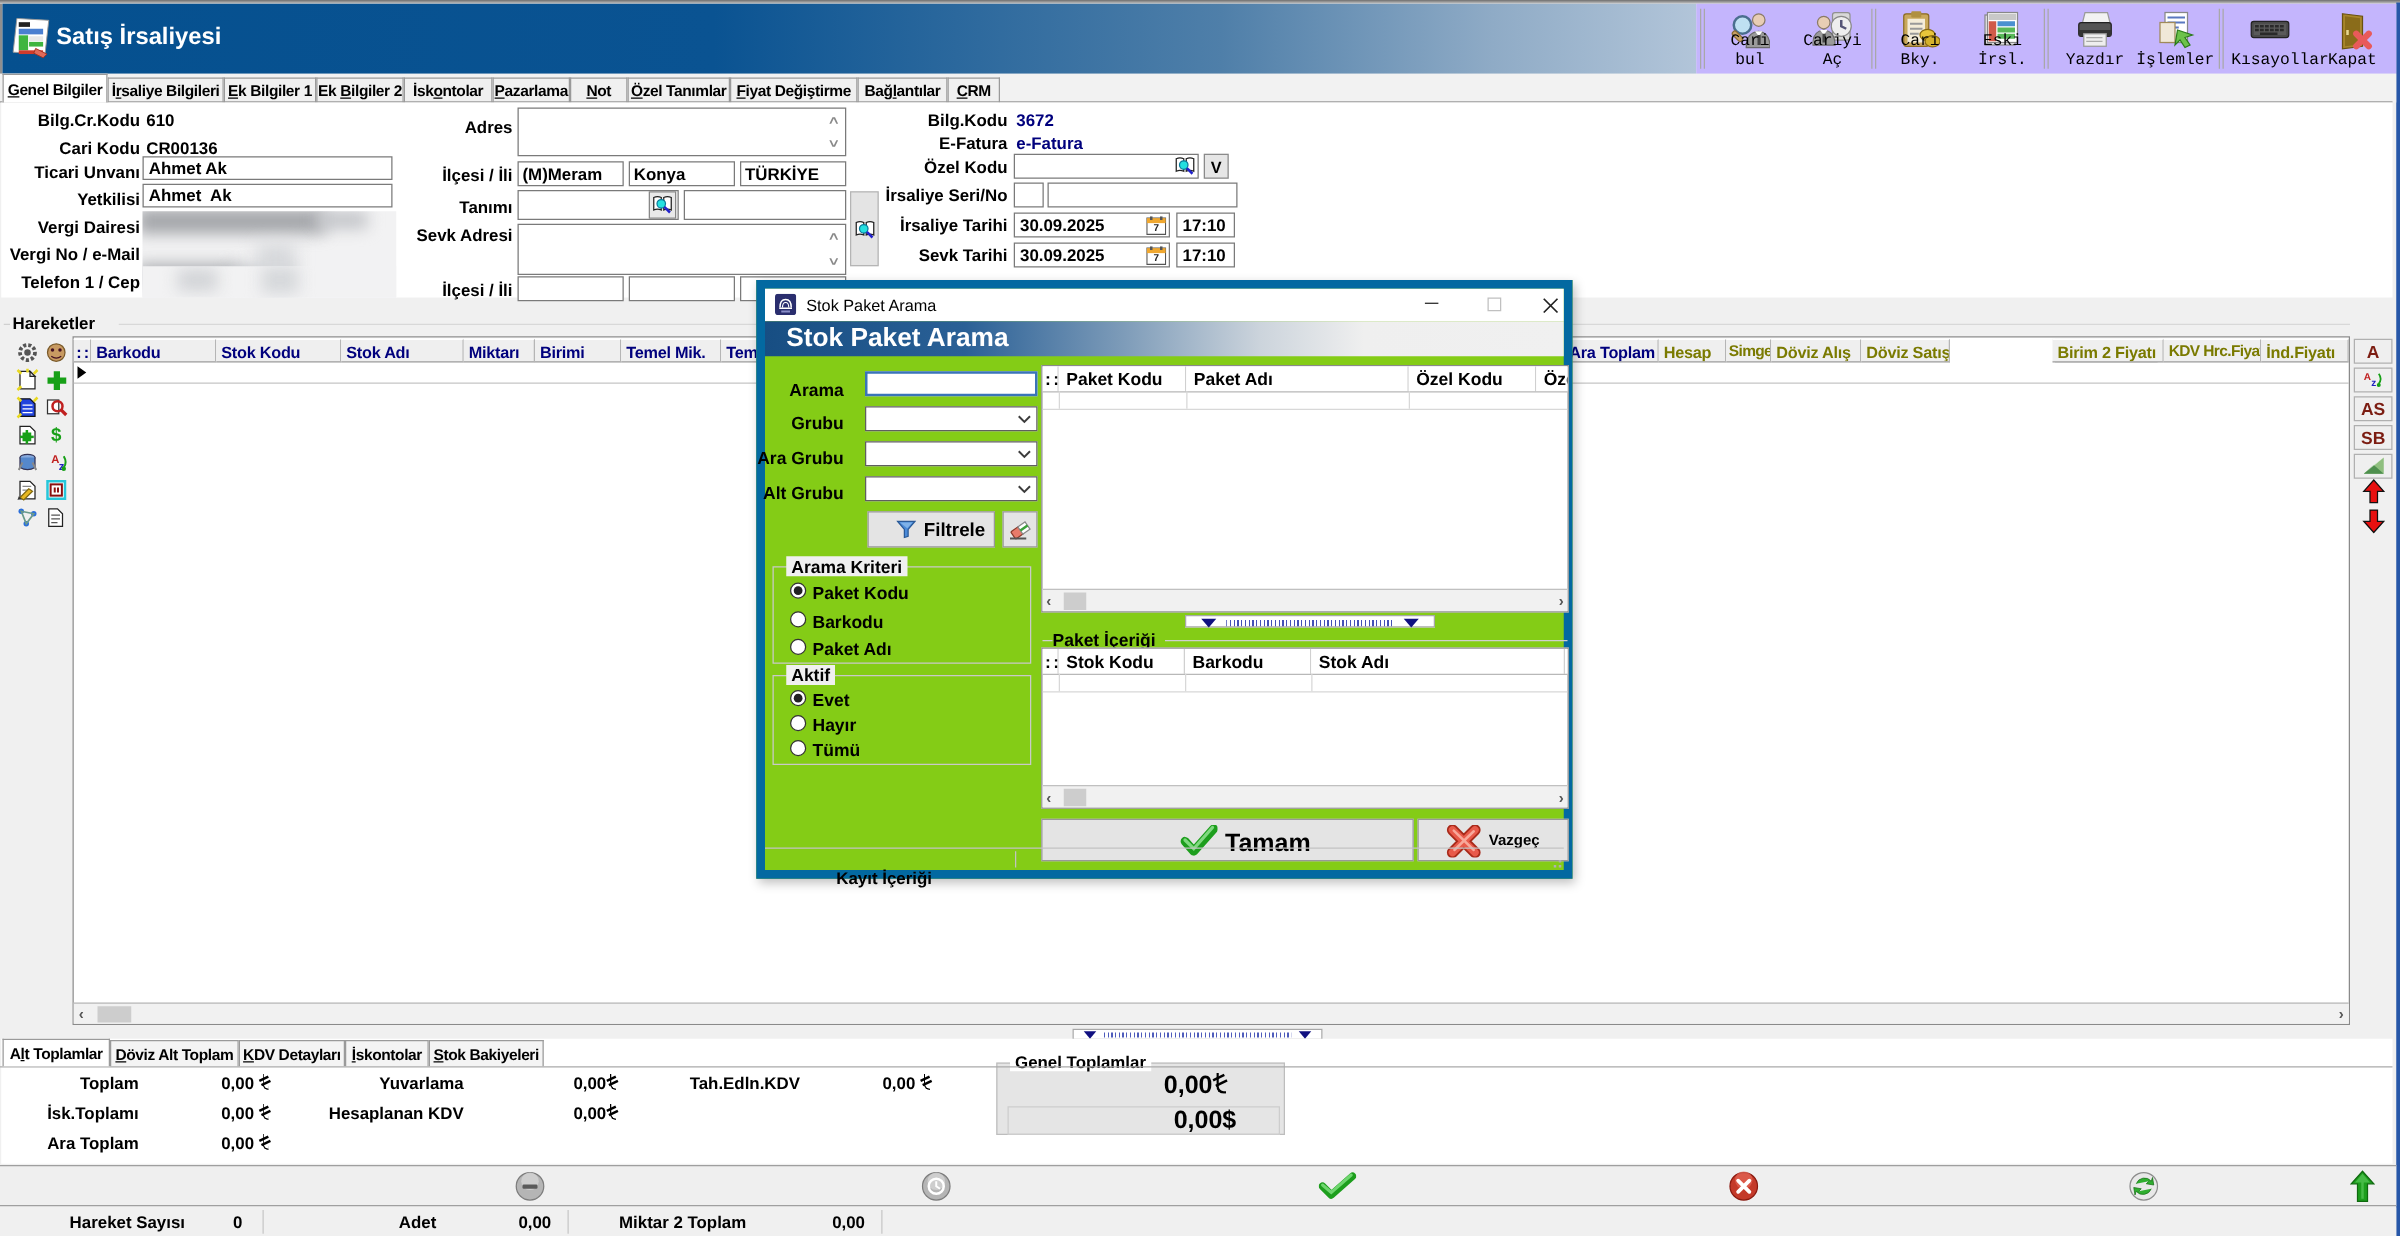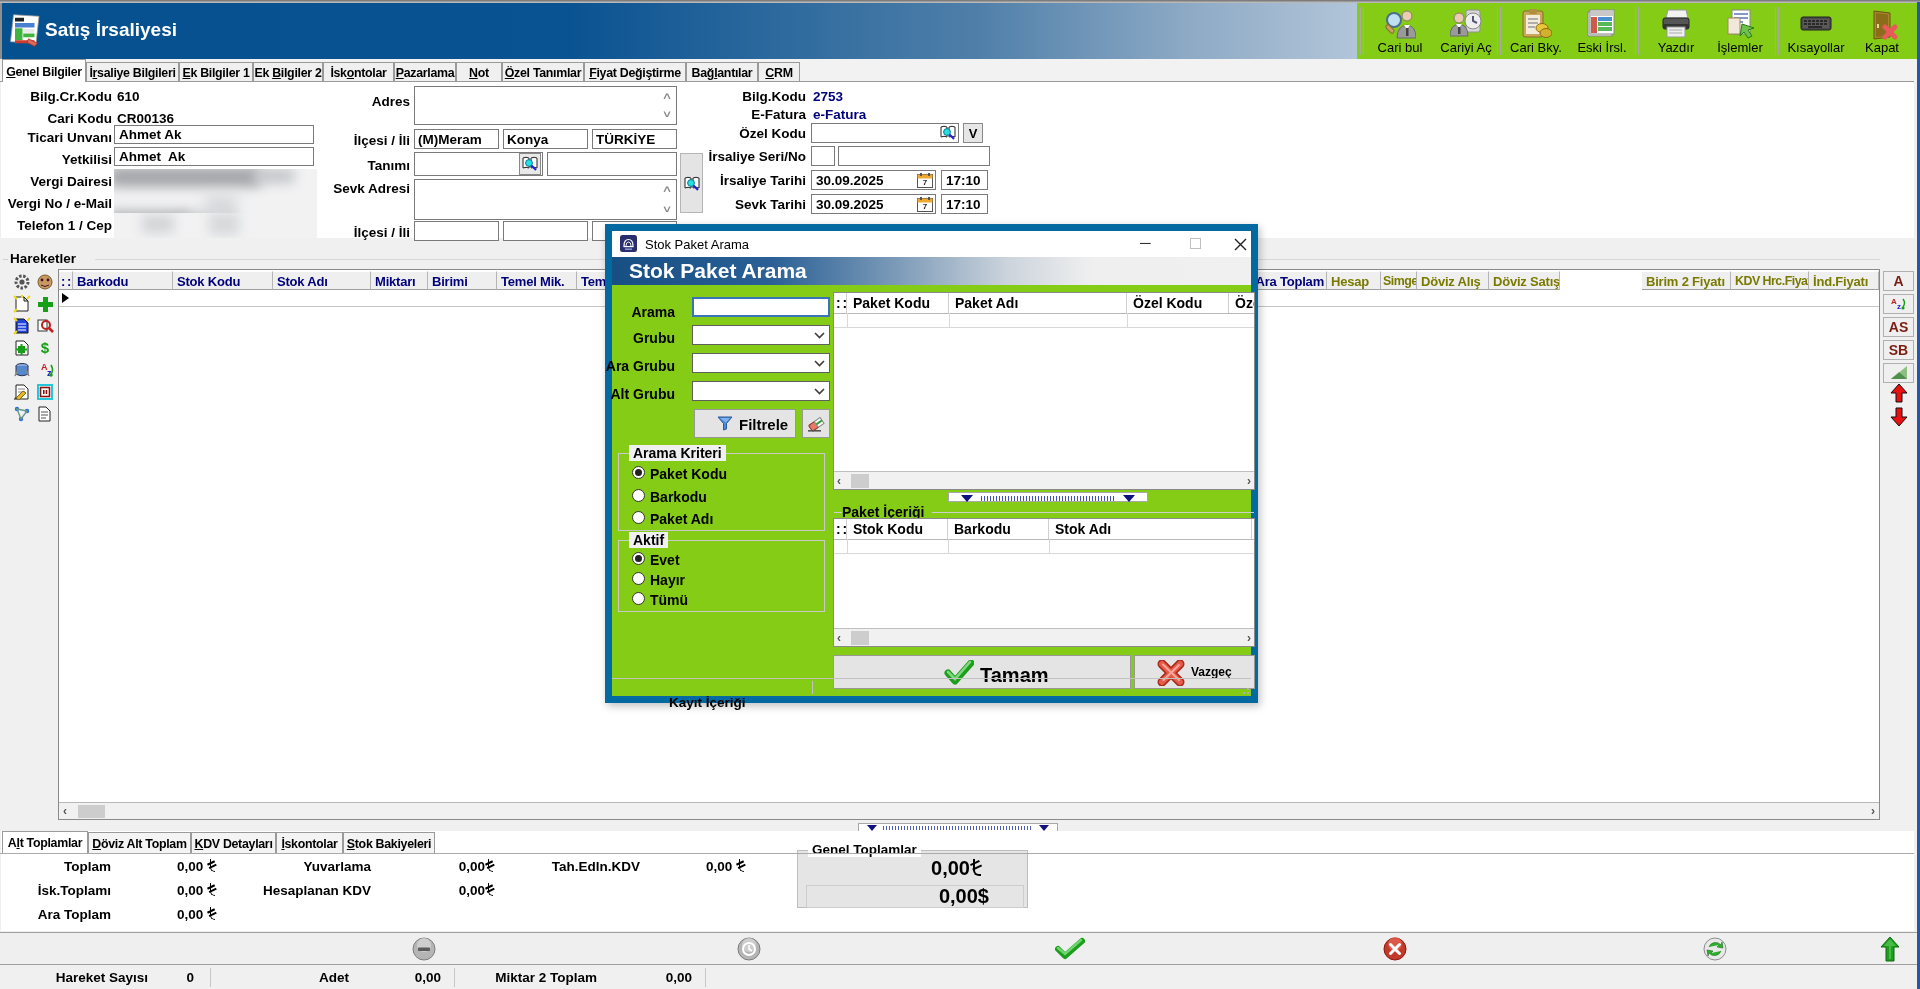--- a/index.html
+++ b/index.html
@@ -10,21 +10,21 @@
 .val{position:absolute;font-weight:bold;font-size:13.5px;white-space:nowrap;}
 .inp{position:absolute;background:#fff;border:1px solid #7a7a7a;}
 .navy{color:#00007d;}
 .olive{color:#7a7a00;}
 
 #topband{left:0;top:0;width:1920px;height:3px;background:linear-gradient(#6e6e6e,#c8c8c8);}
 #rightband{right:0px;top:2px;width:3px;height:987px;background:#2757a8;}
 #hdr{left:2px;top:3px;width:1355px;height:56px;background:linear-gradient(90deg,#05508f,#0a5392 42%,#4f7fa9 72%,#8fabc6 88%,#b2c5d9);}
 #hdr .title{position:absolute;left:43px;top:16px;color:#fff;font-size:19px;font-weight:bold;}
 
-#toptb{left:1357px;top:3px;width:560px;height:56px;background:#84cc16;}
+#toptb{left:1357px;top:3px;width:560px;height:56px;background:#c4b5fd;font-family:Liberation Mono, monospace;}
 .tbtn{position:absolute;top:2px;width:62px;height:53px;text-align:center;}
 .tbtn .cap{position:absolute;bottom:3px;width:100%;font-size:13px;}
 .tbtn svg{position:absolute;top:3px;left:50%;margin-left:-16px;}
 .tsep{position:absolute;top:4px;width:1px;height:48px;background:#a8a8a8;}
 
 #tabstrip{left:0;top:59px;width:1917px;height:23px;background:#f2f2f2;}
 .tab{position:absolute;top:3px;height:20px;border:1px solid #9a9a9a;border-bottom:none;background:#f0f0f0;text-align:center;font-size:12.4px;font-weight:bold;padding-top:3px;white-space:nowrap;overflow:hidden;letter-spacing:-0.3px;}
 .tab.act{top:0;height:23px;background:#fff;z-index:3;padding-top:5px;}
 #tabline{position:absolute;left:0;top:81px;width:1914px;height:1px;background:#9a9a9a;}
 
@@ -284,21 +284,21 @@
         <circle cx="8" cy="7" r="3.4" fill="#24e0e0" stroke="#0a7a9a"></circle>
         <path d="M10.5 9.5 L15 14" stroke="#2222cc" stroke-width="2"></path>
       </svg>
   </div>
   <div class="lbl" style="right:1504px;top:143px">İlçesi / İli</div>
   <div class="inp" style="left:413px;top:139px;width:85px;height:20px"></div>
   <div class="inp" style="left:502px;top:139px;width:85px;height:20px"></div>
   <div class="inp" style="left:591px;top:139px;width:85px;height:20px"></div>
 
   <div class="lbl" style="right:1108px;top:7px">Bilg.Kodu</div>
-    <div class="val navy" style="left:812px;top:7px">2753</div>
+    <div class="val navy" style="left:812px;top:7px">3672</div>
   <div class="lbl" style="right:1108px;top:25px">E-Fatura</div>
     <div class="val navy" style="left:812px;top:25px">e-Fatura</div>
   <div class="lbl" style="right:1108px;top:44px">Özel Kodu</div>
   <div class="inp" style="left:810px;top:41px;width:148px;height:20px">
     <svg width="18" height="16" viewBox="0 0 18 16" style="position:absolute;right:1px;top:1px">
         <path d="M2 2 Q5 0.5 8 2 L8 12 Q5 10.5 2 12 Z" fill="#fff" stroke="#222"></path>
         <path d="M16 2 Q13 0.5 10 2 L10 12 Q13 10.5 16 12 Z" fill="#fff" stroke="#222"></path>
         <circle cx="8" cy="7" r="3.4" fill="#24e0e0" stroke="#0a7a9a"></circle>
         <path d="M10.5 9.5 L15 14" stroke="#2222cc" stroke-width="2"></path>
       </svg>

